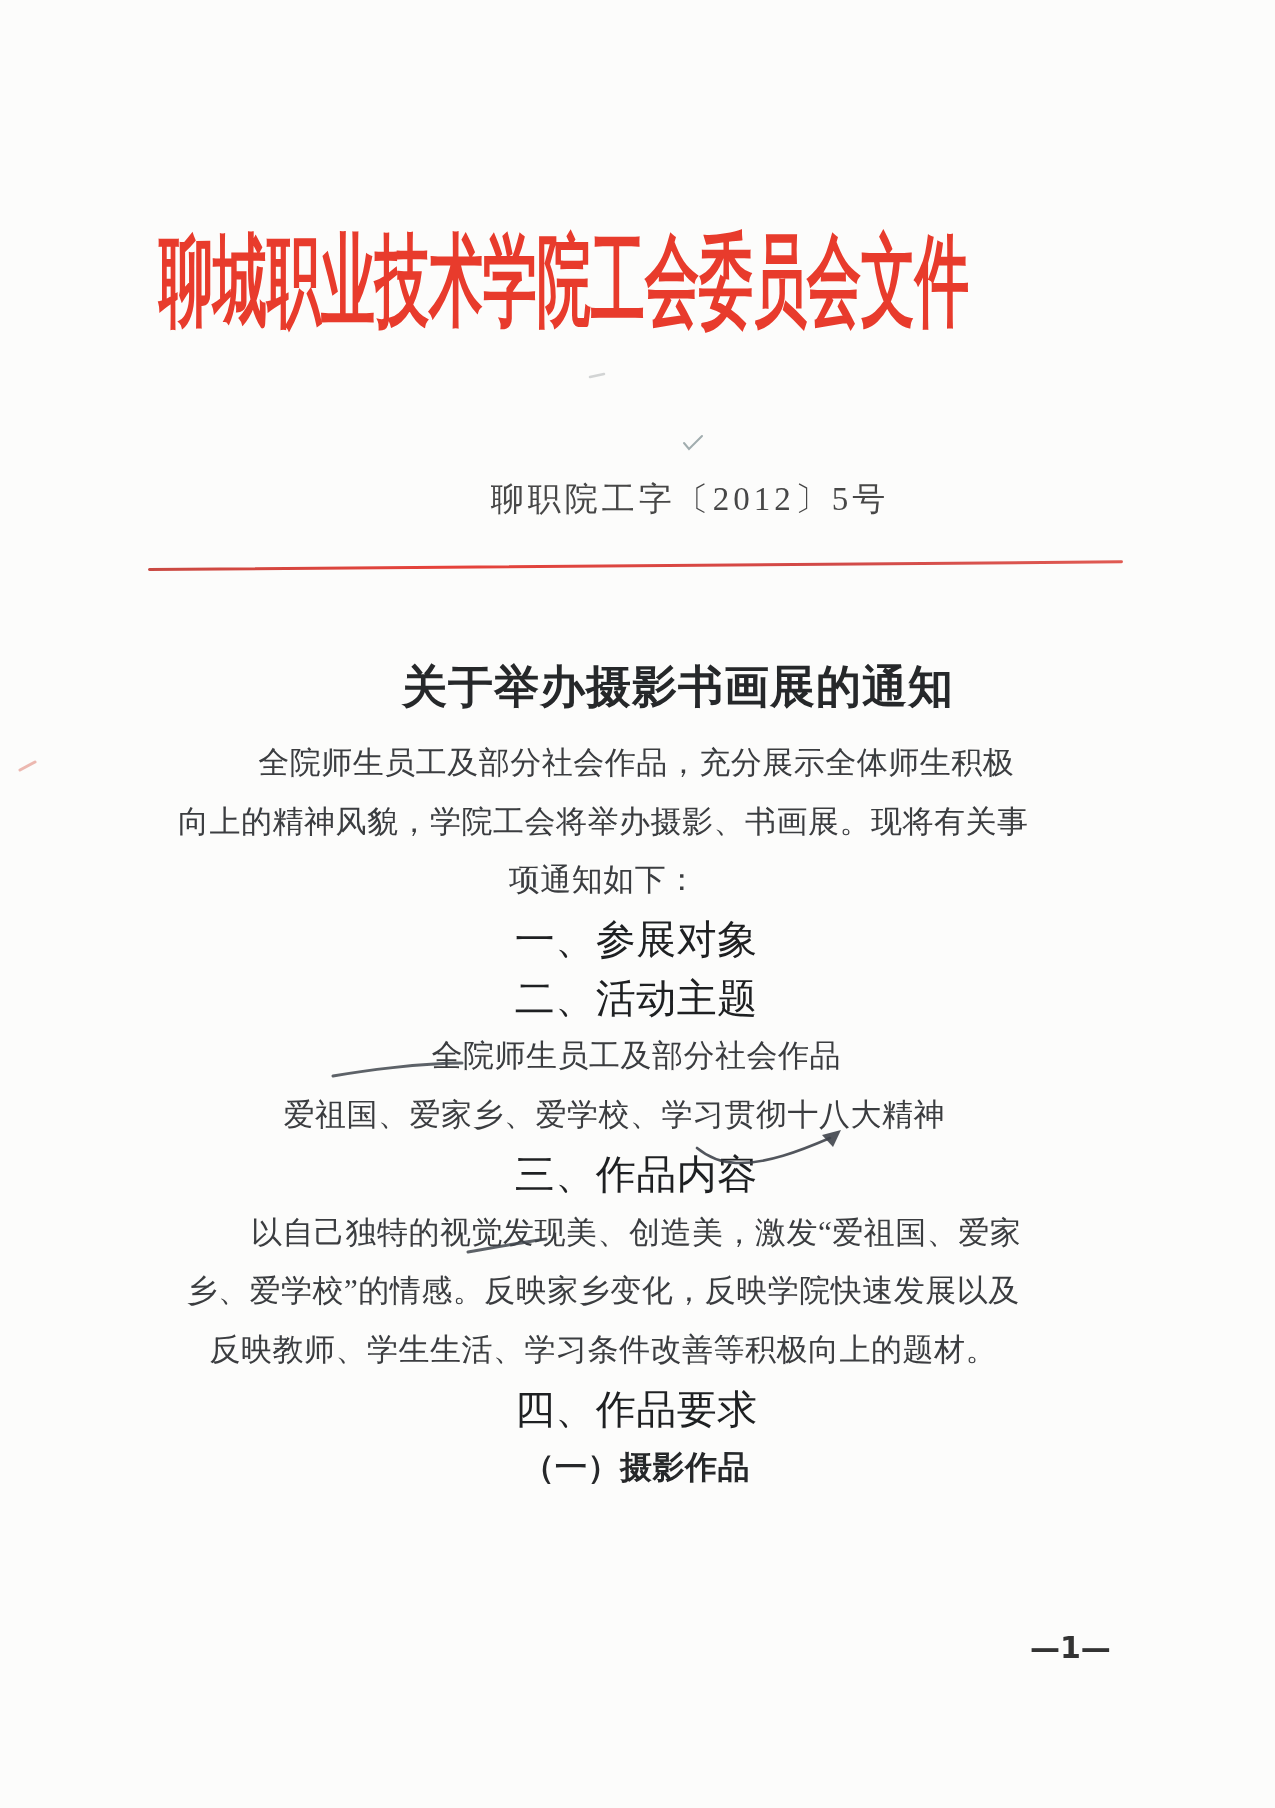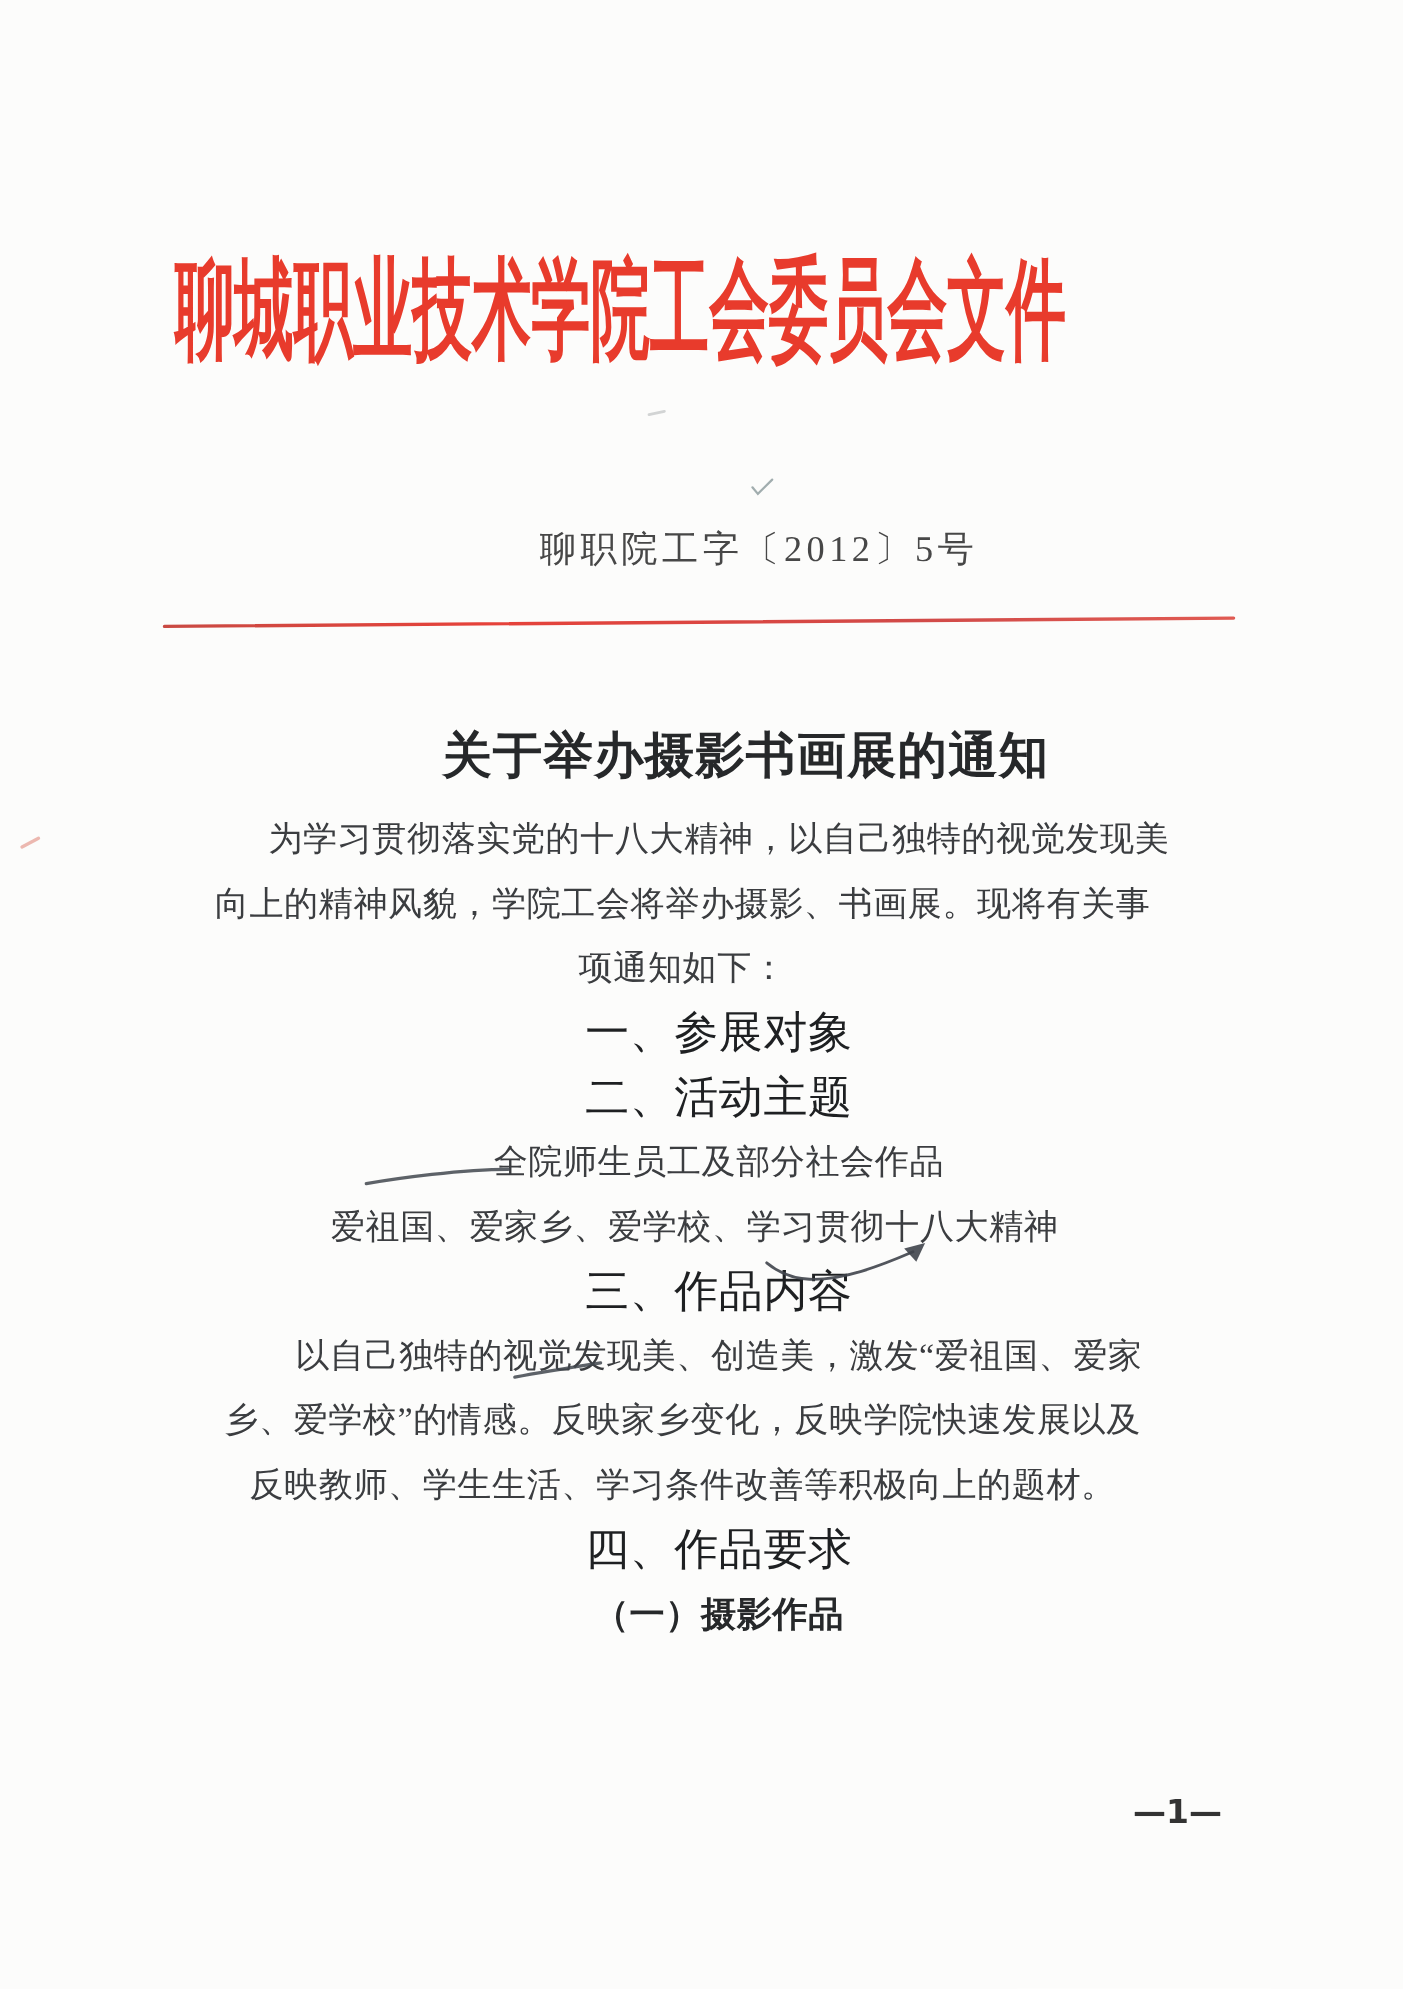--- a/index.html
+++ b/index.html
@@ -124,21 +124,21 @@
   <div class="org-title">聊城职业技术学院工会委员会文件</div>
 
   <div class="doc-number">聊职院工字〔2012〕5号</div>
 
   <div class="red-rule"></div>
 
   <h1 class="notice-title">关于举办摄影书画展的通知</h1>
 
   <div class="body-block">
 
-  <div class="line indent">为学习贯彻落实党的十八大精神，以自己独特的视觉发现美</div>
+  <div class="line indent">全院师生员工及部分社会作品，充分展示全体师生积极</div>
       <div class="line flush">向上的精神风貌，学院工会将举办摄影、书画展。现将有关事</div>
       <div class="line flush">项通知如下：</div>
       <div class="line heading">一、参展对象</div>
       <div class="line heading">二、活动主题</div>
       <div class="line indent">全院师生员工及部分社会作品</div>
       <div class="line small-indent">爱祖国、爱家乡、爱学校、学习贯彻十八大精神</div>
       <div class="line heading">三、作品内容</div>
       <div class="line indent">以自己独特的视觉发现美、创造美，激发“爱祖国、爱家</div>
       <div class="line flush">乡、爱学校”的情感。反映家乡变化，反映学院快速发展以及</div>
       <div class="line flush">反映教师、学生生活、学习条件改善等积极向上的题材。</div>

